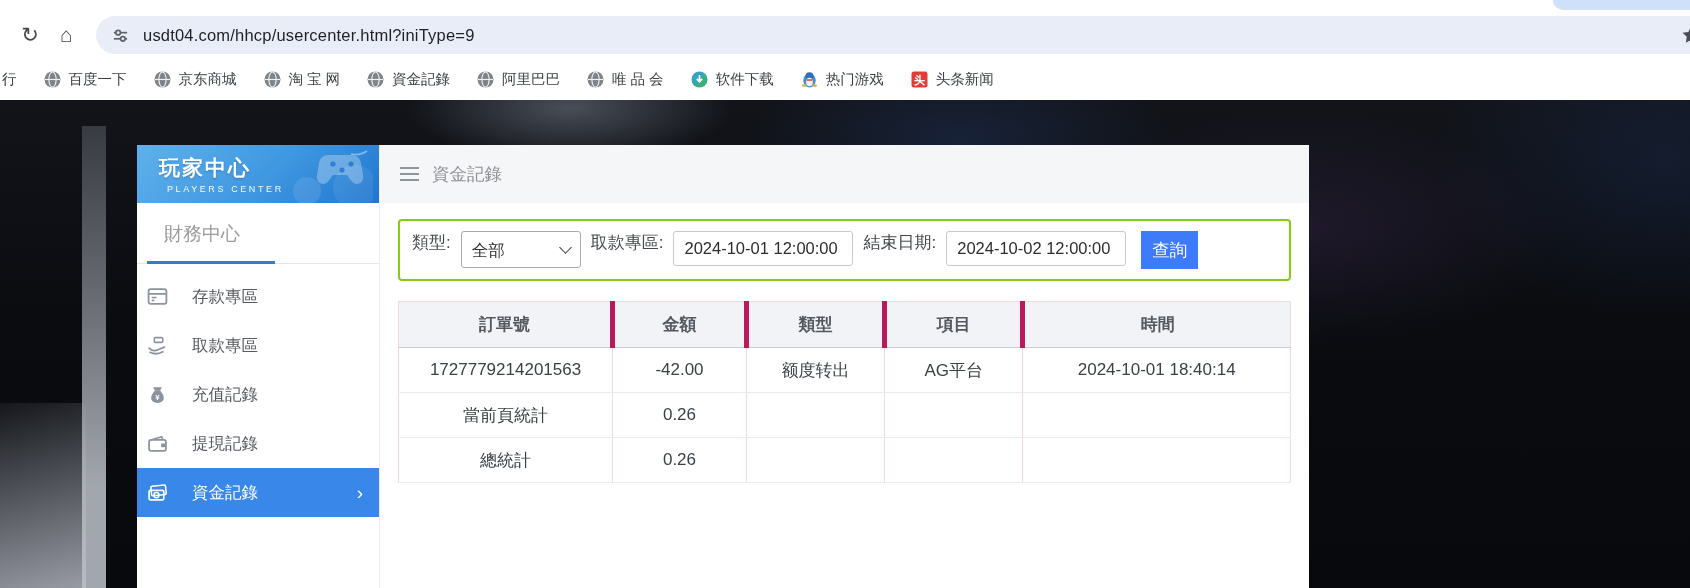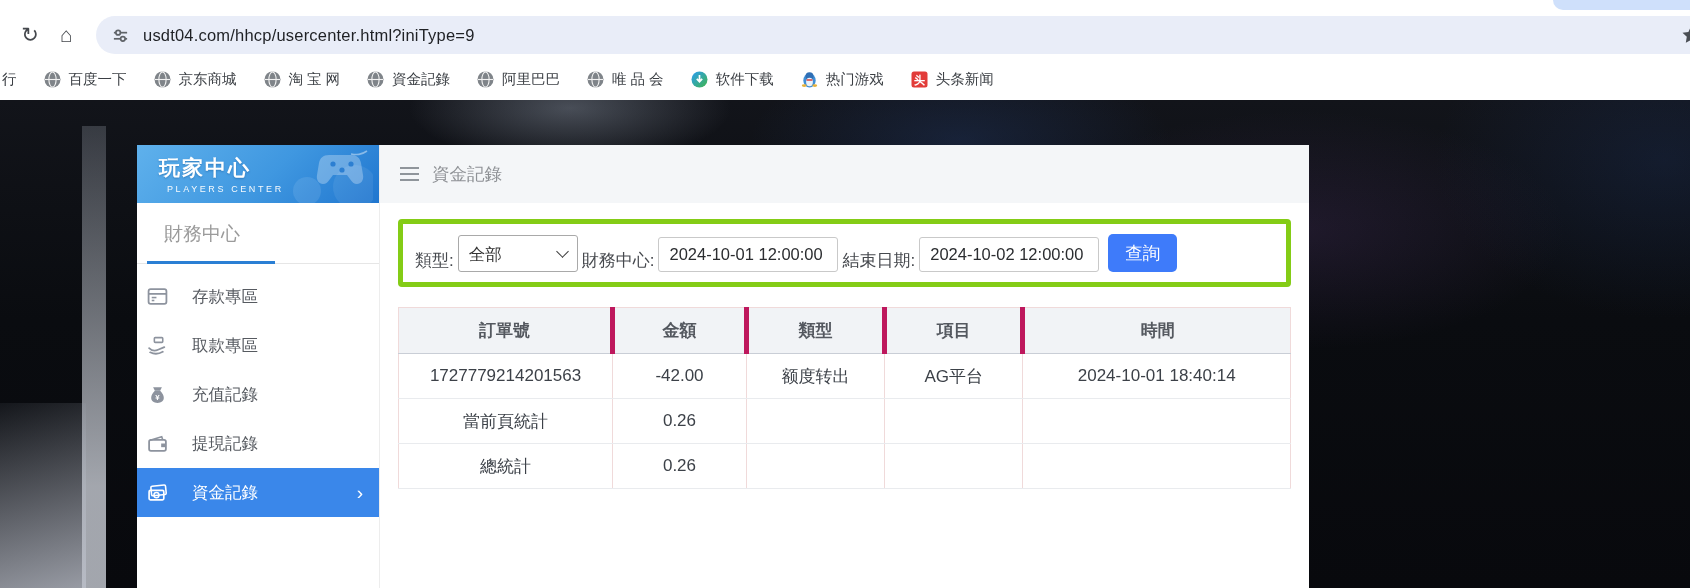--- a/index.html
+++ b/index.html
@@ -70,34 +70,34 @@
   .sb-item.active .chev { display:block; }
 
   
   .content { flex:1; background:#fff; border-left:1px solid #ededed; display:flex; flex-direction:column; }
   .content-header { height:58px; flex:0 0 auto; background:#f4f6f8; display:flex;
     align-items:center; gap:13px; padding-left:20px; color:#8f9296; font-size:17.5px; }
   .hamburger { display:flex; flex-direction:column; gap:3.5px; cursor:pointer; }
   .hamburger i { display:block; width:19px; height:2.5px; background:#8f959b; }
   .content-body { padding:16px 18px; }
 
-  .filter-card { border:5px solid #84cc16; border-radius:4px; padding:10px 12px;
-    display:flex; align-items:flex-end; gap:4px; font-size:17px; color:#46494e; }
+  .filter-card { border:2px solid #84cc16; border-radius:4px; padding:10px 12px;
+    display:flex; align-items:flex-start; gap:10px; font-size:17px; color:#46494e; }
   .select-wrap { position:relative; }
   .select-wrap select { -webkit-appearance:none; appearance:none; width:120px; height:37px;
     border:1px solid #a9a9a9; border-radius:3px; background:#fff; padding:0 26px 0 10px;
     font-size:16.5px; color:#333; font-family:"Liberation Sans",sans-serif; }
   .select-wrap::after { content:""; position:absolute; right:11px; top:12px; width:8px; height:8px;
     border-right:1.8px solid #3c3c3c; border-bottom:1.8px solid #3c3c3c;
     transform:rotate(45deg); pointer-events:none; }
   .filter-card input { width:180px; height:35px; border:1px solid #c9c9c9; border-radius:3px;
     padding:0 10px; font-size:16.5px; color:#2b2d30; font-family:"Liberation Sans",sans-serif; }
   .filter-card .lbl { flex:0 0 auto; }
-  .search-btn { height:38px; padding:0 17px; margin-left:5px; background:#3e7bfa; color:#fff;
-    border:none; border-radius:5px; font-size:17.5px; cursor:pointer;
+  .search-btn { height:38px; padding:0 11px; margin-left:5px; background:#3e7bfa; color:#fff;
+    border:none; border-radius:0; font-size:17.5px; cursor:pointer;
     font-family:"Liberation Sans",sans-serif; }
 
   table.records { width:100%; margin-top:20px; border-collapse:collapse; text-align:center;
     font-size:17px; color:#3c4148; border:1px solid #f0dada; }
   table.records th { background:#f1f3f6; height:46px; font-weight:bold; color:#54585f;
     border-right:5px solid #be185d; border-bottom:1px solid #c9ced6; }
   table.records td { height:45px; background:#fff;
     border-right:1px solid #f0dada; border-bottom:1px solid #e9ebee; }
   table.records th:last-child, table.records td:last-child { border-right:none; }
 </style>
@@ -300,21 +300,21 @@
         </div>
 
         <div class="content-body">
           <div class="filter-card">
             <span class="lbl">類型:</span>
             <span class="select-wrap">
               <select>
                 <option>全部</option>
               </select>
             </span>
-            <span class="lbl">財務中心:</span>
+            <span class="lbl">取款專區:</span>
             <input type="text" value="2024-10-01 12:00:00" style="">
             <span class="lbl">結束日期:</span>
             <input type="text" value="2024-10-02 12:00:00" style="">
             <button class="search-btn">查詢</button>
           </div>
 
           <table class="records">
             <colgroup>
               <col style="width:24%">
                 <col style="width:15%">

